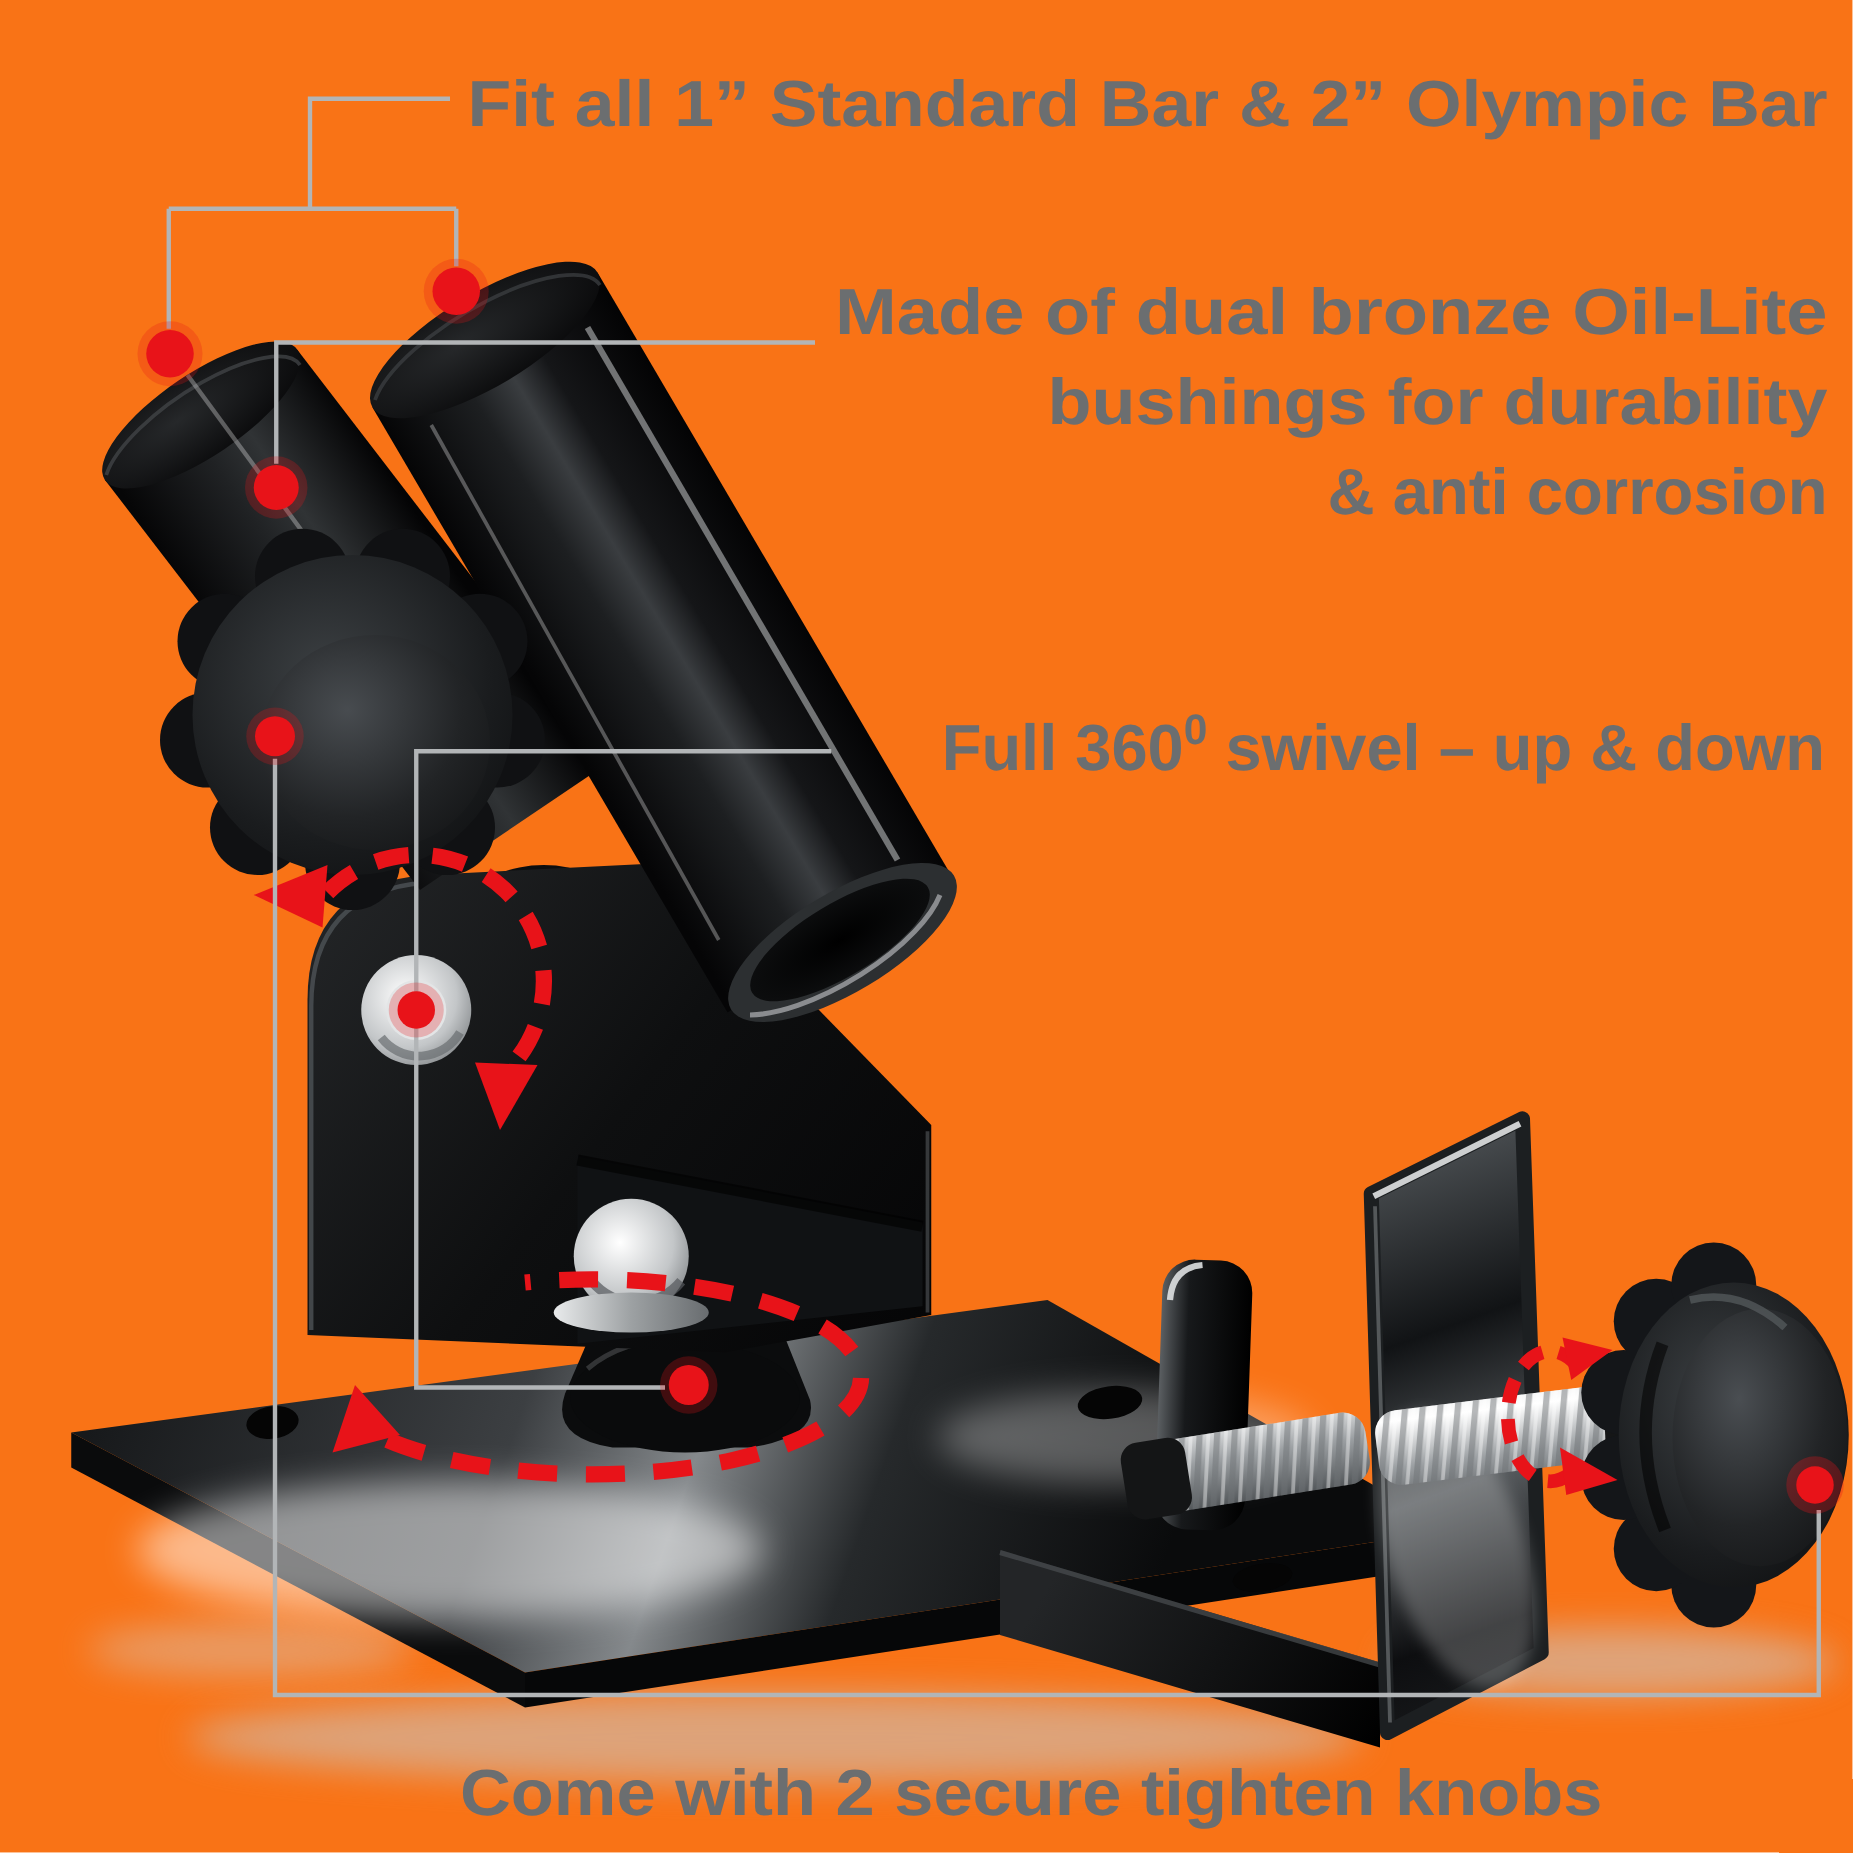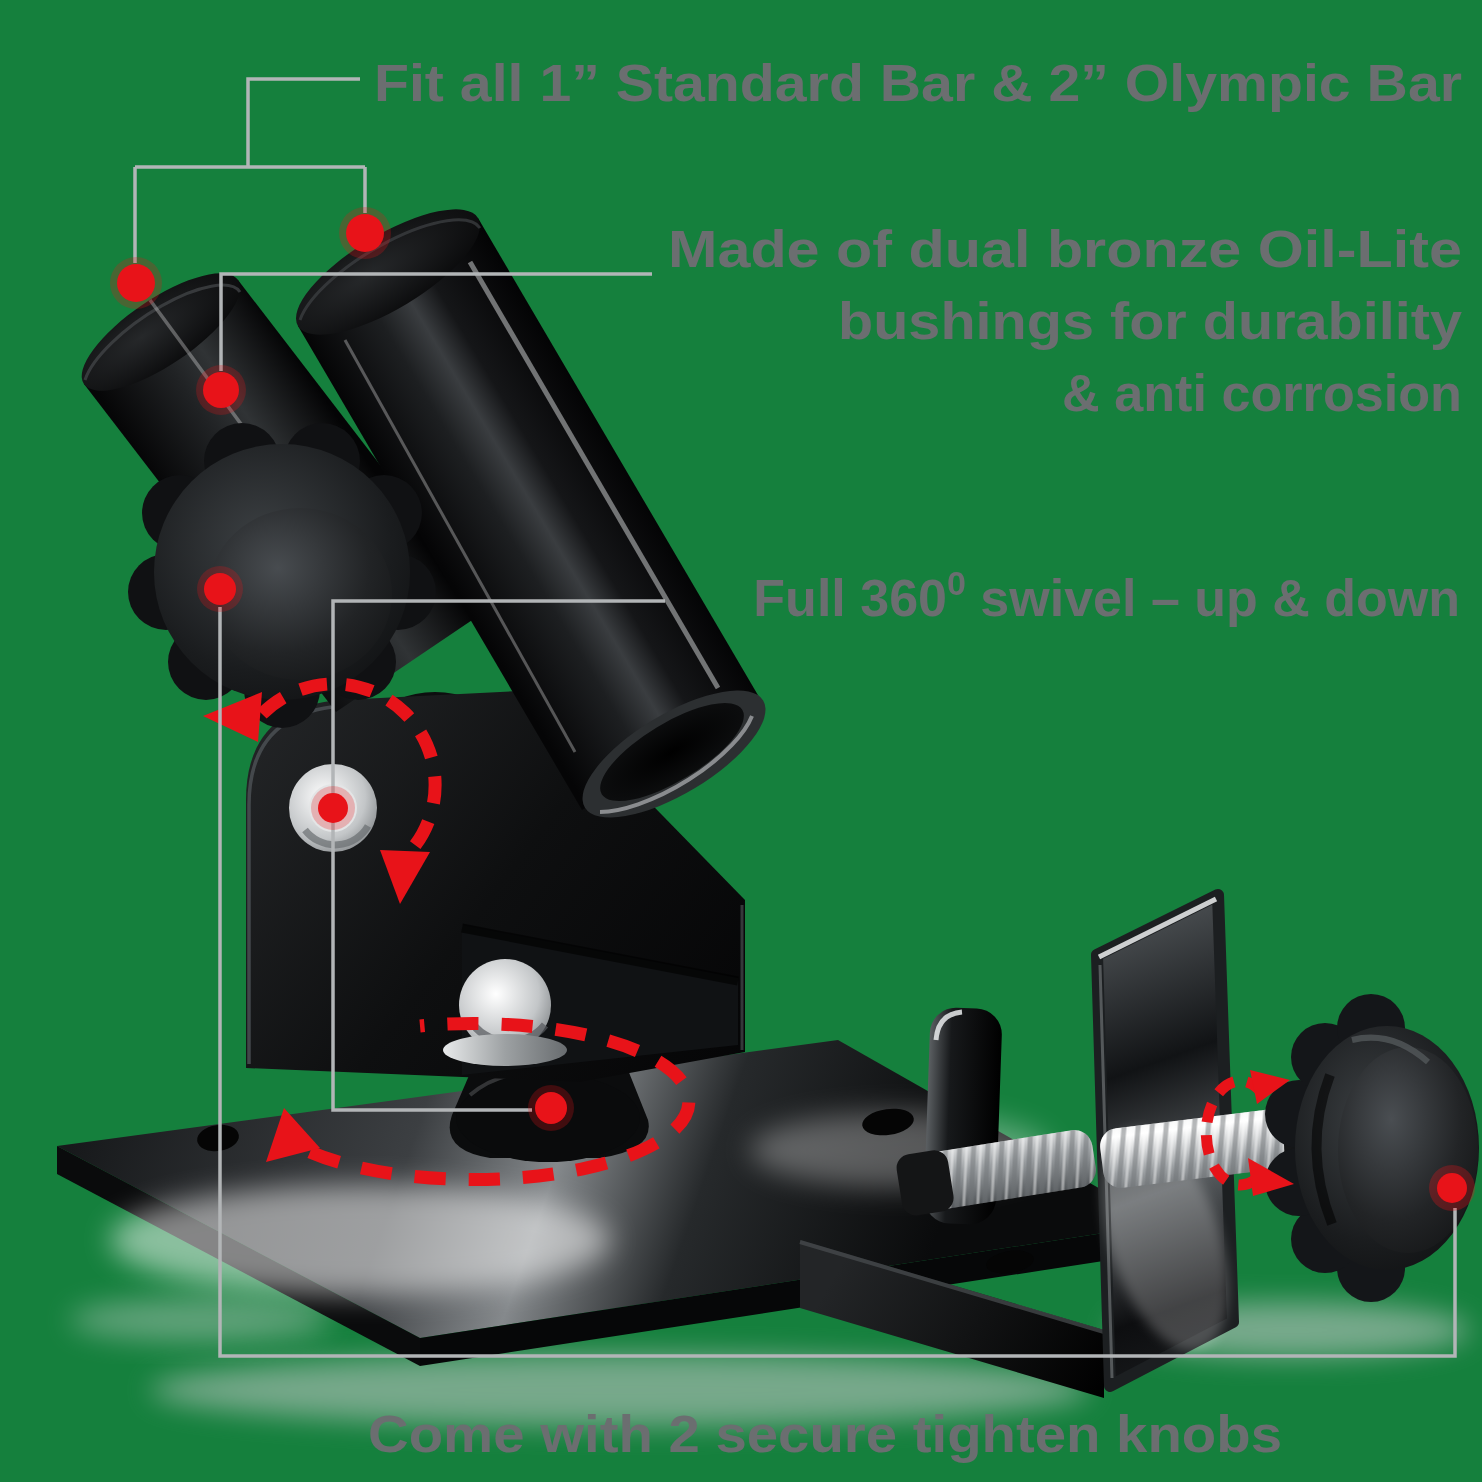--- a/index.html
+++ b/index.html
@@ -1,19 +1,19 @@
 <!DOCTYPE html>
 <html><head>
 <meta charset="utf-8">
 <style>
   html,body{margin:0;padding:0;background:#ffffff;}
   .stage{
     position:relative;
     width:1482px;height:1482px;
-    background:#15803d;
+    background:#f97316;
     overflow:hidden;
     font-family:"Liberation Sans", sans-serif;
   }
   svg{display:block;}
   text{font-family:"Liberation Sans", sans-serif;font-weight:bold;}
 </style>
 </head>
 <body>
 
 <div class="stage">

